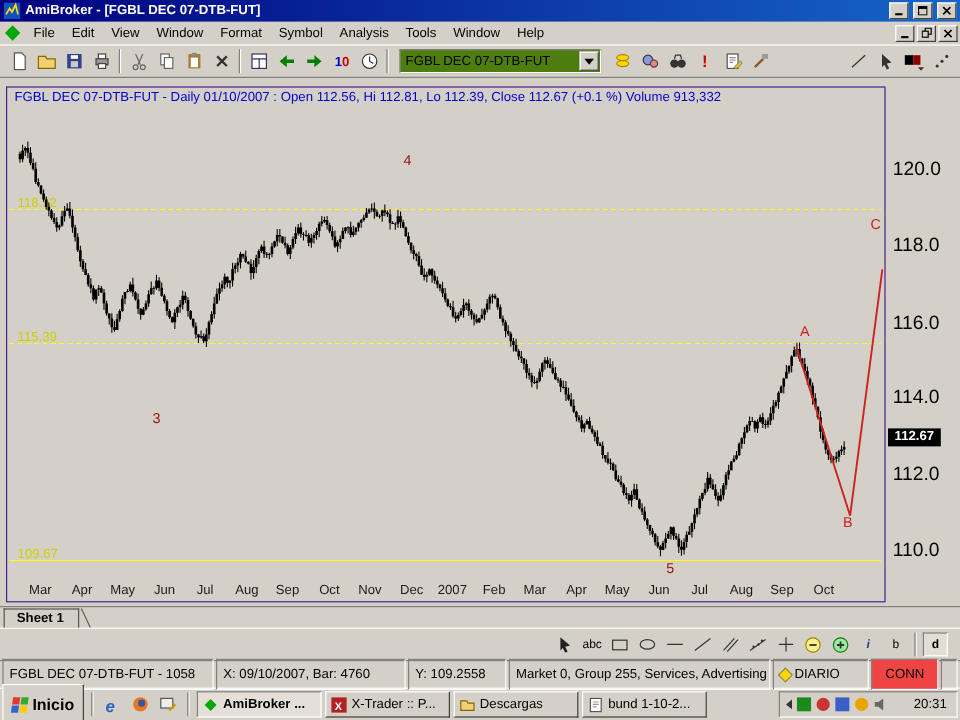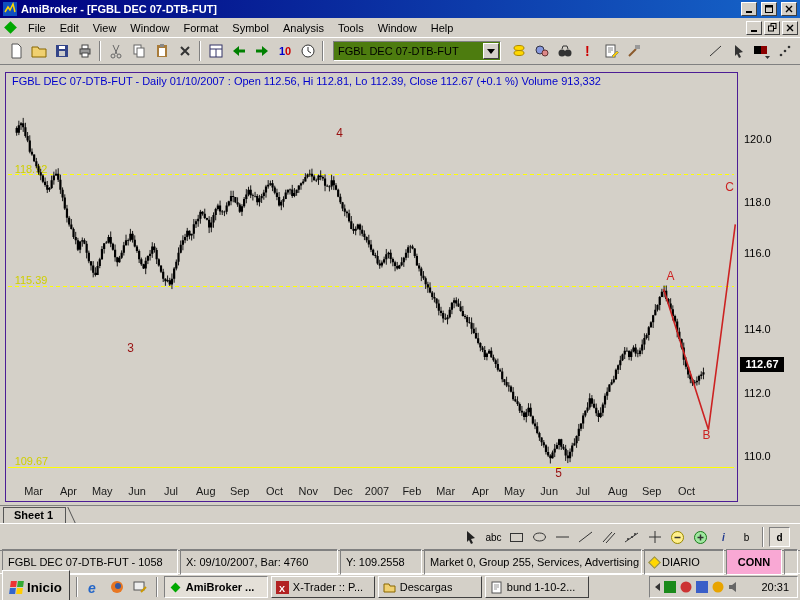--- a/index.html
+++ b/index.html
@@ -23,35 +23,35 @@
   .combo{display:flex;width:168px;height:20px;background:#4d7c0f;border:1px solid;border-color:#808080 #fff #fff #808080;margin:0 6px;align-items:center}
   .combo .cv{flex:1;padding:0 4px;white-space:nowrap;overflow:hidden}
   .combo .ca{width:16px;height:16px;margin:1px;display:flex;align-items:center;justify-content:center}
   .tri-d{width:0;height:0;border-left:4px solid transparent;border-right:4px solid transparent;border-top:5px solid #000}
   .rgrp{margin-left:auto;display:flex;align-items:center}
   
   .chart{position:relative;height:440px;background:#d4d0c8}
   .plot-frame{position:absolute;left:5px;top:7px;width:733px;height:430px;border:1px solid #4c1d95}
   .chart-title{position:absolute;left:6px;top:2px;color:#0000cc;white-space:nowrap;z-index:3}
   .yaxis{position:absolute;left:739px;top:0;width:61px;height:100%}
-  .ytick{position:absolute;left:5px;font-size:11px}
+  .ytick{position:absolute;left:5px;font-size:16px}
   .pricebox{position:absolute;left:1px;width:44px;height:15px;background:#000;color:#fff;font-weight:bold;text-align:center;line-height:15px}
   
   .sheetbar{height:18px;display:flex;align-items:flex-end;padding-left:3px;border-top:1px solid #808080}
   .sheet-tab{height:16px;padding:1px 12px 0 10px;font-weight:bold;background:#d4d0c8;border:1px solid #555;border-bottom:none}
   .tab-slant{width:8px;height:16px;border-right:1px solid #555;transform:skewX(25deg);margin-left:-2px}
   
   .drawbar{height:27px;display:flex;align-items:center;justify-content:flex-end;padding:2px 10px;gap:2px;border-top:1px solid #fff}
   .dbtn{width:21px;height:20px;display:flex;align-items:center;justify-content:center;font-size:10px}
   .dbtn.pressed{border:1px solid;border-color:#808080 #fff #fff #808080;background:#e2ded6;font-weight:bold}
   
   .statusbar{height:23px;display:flex;align-items:center;padding:2px 2px;gap:2px;border-top:1px solid #808080}
   .seg{height:17px;line-height:15px;padding:12px 5px;white-space:nowrap;overflow:hidden;display:flex;align-items:center;gap:3px}
   .sg0{width:176px}.sg1{width:158px}.sg2{width:82px}.sg3{width:218px}.sg4{width:80px}
-  .sg5{width:56px;background:#f9a8d4;font-weight:bold;justify-content:center}
+  .sg5{width:56px;background:#ef4444;font-weight:normal;justify-content:center}
   .segfill{flex:1}
   .diario-ic{width:9px;height:9px;background:#ffd700;border:1px solid #886;transform:rotate(45deg)}
   
   .taskbar{height:27px;border-top:1px solid #fff;display:flex;align-items:center;padding:2px 2px;gap:3px}
   .start{height:22px;display:flex;align-items:center;gap:4px;padding:16px 7px;font-weight:bold}
   .wlogo{display:grid;grid-template-columns:6px 6px;grid-template-rows:6px 6px;gap:1px;transform:skewX(-8deg)}
   .wlogo i{display:block}
   .task{height:22px;width:104px;display:flex;align-items:center;gap:4px;padding:0 4px;white-space:nowrap;overflow:hidden}
   .task.active{border-color:#808080 #fff #fff #808080;background:#e4e0d8;font-weight:bold}
   .task .tl{overflow:hidden;text-overflow:ellipsis;font-size:11px}
@@ -314,21 +314,21 @@
           <text x="579" y="424" fill="#1a1a1a" font-size="11" text-anchor="middle">Jul</text>
           <text x="614" y="424" fill="#1a1a1a" font-size="11" text-anchor="middle">Aug</text>
           <text x="648" y="424" fill="#1a1a1a" font-size="11" text-anchor="middle">Sep</text>
           <text x="683" y="424" fill="#1a1a1a" font-size="11" text-anchor="middle">Oct</text>
         </svg>
     </div>
     <div class="yaxis" id="y-axis">
       <div class="pricebox" id="price-box" style="top: 292px;">112.67</div>
     <div class="ytick" style="top: 67.9682px;">120.0</div>
         <div class="ytick" style="top: 131.46px;">118.0</div>
-        <div class="ytick" style="top: 182px;">116.0</div>
+        <div class="ytick" style="top: 196px;">116.0</div>
         <div class="ytick" style="top: 258.444px;">114.0</div>
         <div class="ytick" style="top: 321.936px;">112.0</div>
         <div class="ytick" style="top: 385.428px;">110.0</div>
       </div>
   </div>
 
   <div class="sheetbar">
     <span class="sheet-tab">Sheet 1</span>
     <i class="tab-slant"></i>
   </div>

